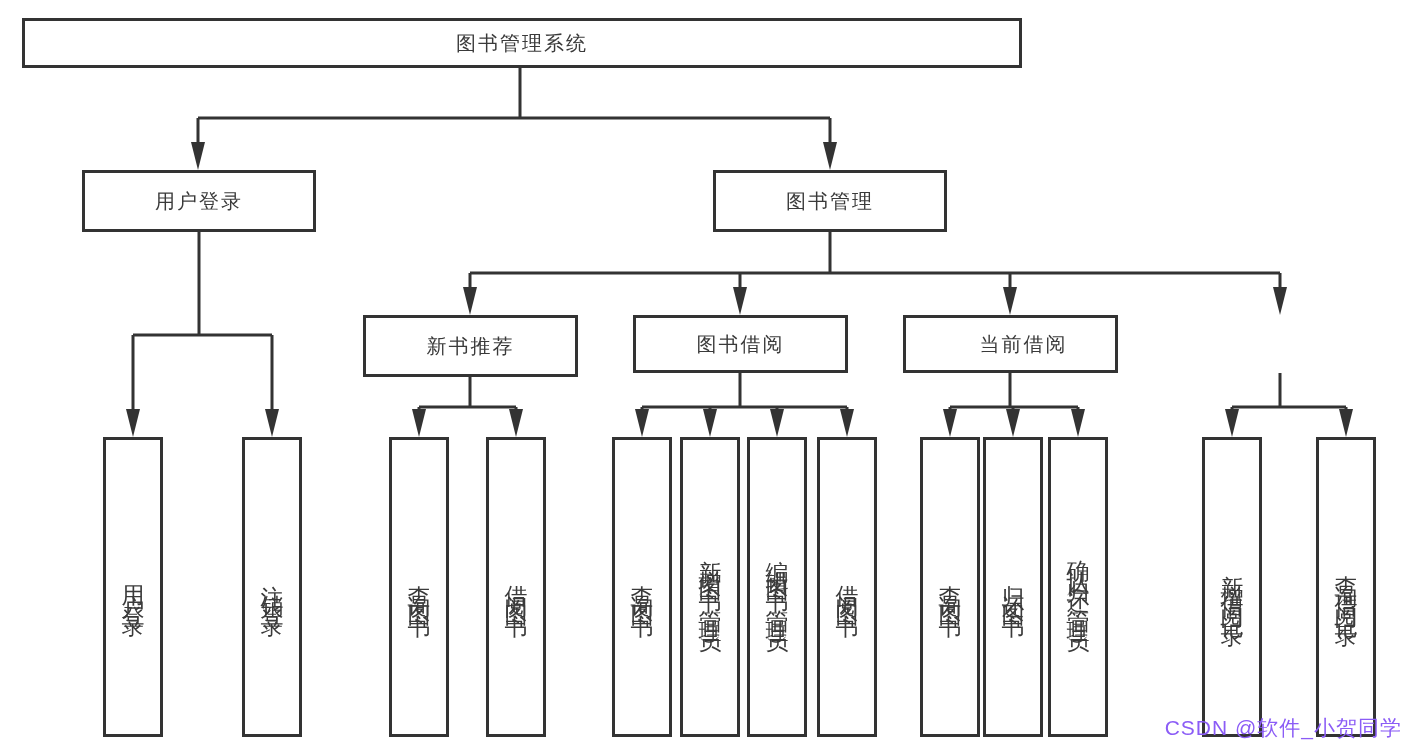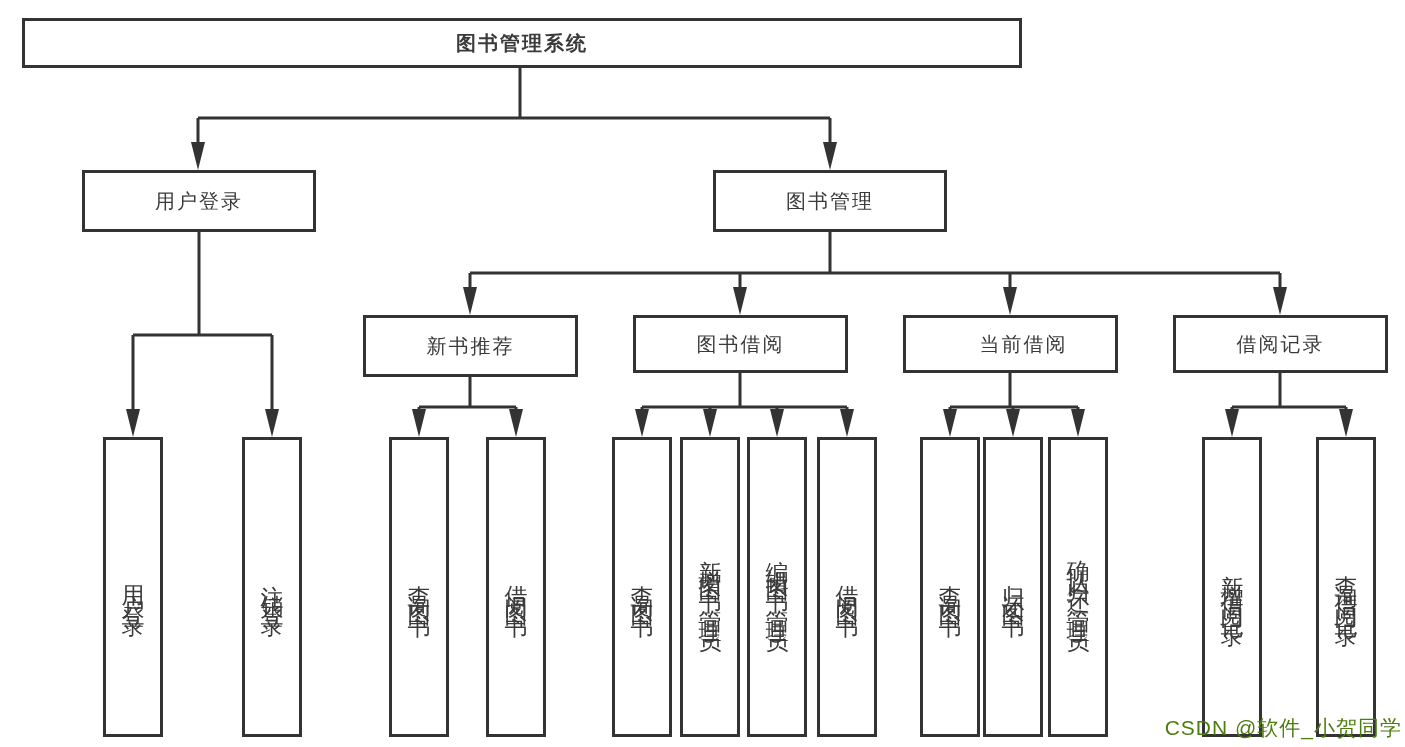--- a/index.html
+++ b/index.html
@@ -47,21 +47,21 @@
   }
   .leaf .vlabel {
     writing-mode: vertical-rl;
     text-orientation: mixed;
     font-size: 23px;
     letter-spacing: 10px;
     line-height: 1;
     white-space: nowrap;
   }
   
-  #n-root   { left: 22px;  top: 18px;  width: 1000px; height: 50px; font-weight: bold; }
+  #n-root   { left: 22px;  top: 18px;  width: 1000px; height: 50px; }
   
   #n-login  { left: 82px;  top: 170px; width: 234px; height: 62px; }
   #n-mgmt   { left: 713px; top: 170px; width: 234px; height: 62px; }
   
   #n-newbook { left: 363px;  top: 315px; width: 215px; height: 62px; }
   #n-borrow  { left: 633px;  top: 315px; width: 215px; height: 58px; }
   #n-current { left: 903px;  top: 315px; width: 215px; height: 58px; padding-left: 26px; }
   #n-records { left: 1173px; top: 315px; width: 215px; height: 58px; }
   
   #l-a1 { left: 103px; }
@@ -76,21 +76,21 @@
   #l-d2 { left: 983px; }
   #l-d3 { left: 1048px; }
   #l-e1 { left: 1202px; }
   #l-e2 { left: 1316px; }
   #watermark {
     position: absolute;
     right: 3px;
     bottom: 5px;
     z-index: 3;
     font-size: 21px;
-    color: #4d7c0f;
+    color: #8b5cf6;
     letter-spacing: 1px;
     white-space: nowrap;
   }
 </style>
 </head>
 <body>
 
 <div id="stage">
 
   <svg id="connectors" viewBox="0 0 1405 747" xmlns="http://www.w3.org/2000/svg">
@@ -149,23 +149,20 @@
 
   <div id="n-newbook" class="node">
     <span class="hlabel">新书推荐</span>
   </div>
   <div id="n-borrow" class="node">
     <span class="hlabel">图书借阅</span>
   </div>
   <div id="n-current" class="node">
     <span class="hlabel">当前借阅</span>
   </div>
-  <div id="n-records" class="node">
-    <span class="hlabel">借阅记录</span>
-  </div>
 
   <div id="l-a1" class="node leaf">
     <span class="vlabel">用户登录</span>
   </div>
   <div id="l-a2" class="node leaf">
     <span class="vlabel">注销登录</span>
   </div>
 
   <div id="l-b1" class="node leaf">
     <span class="vlabel">查询图书</span>

